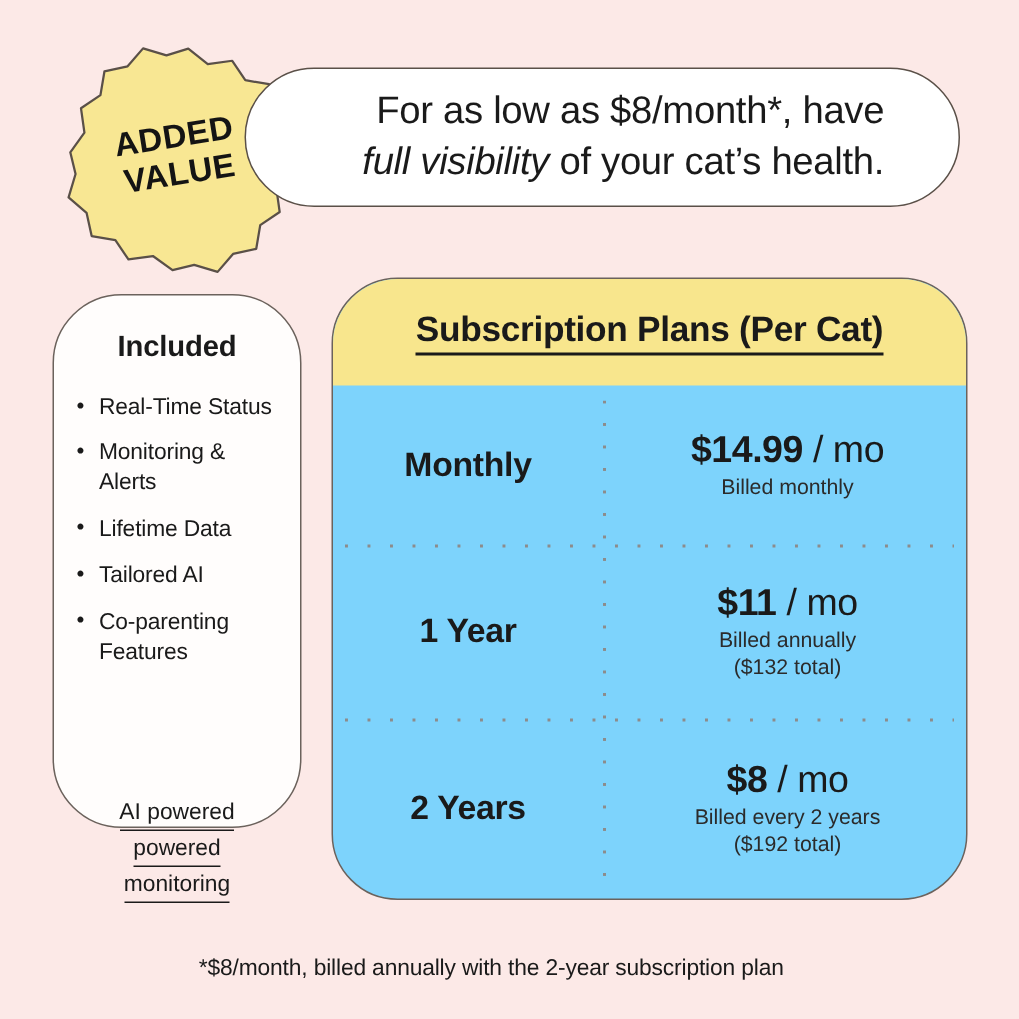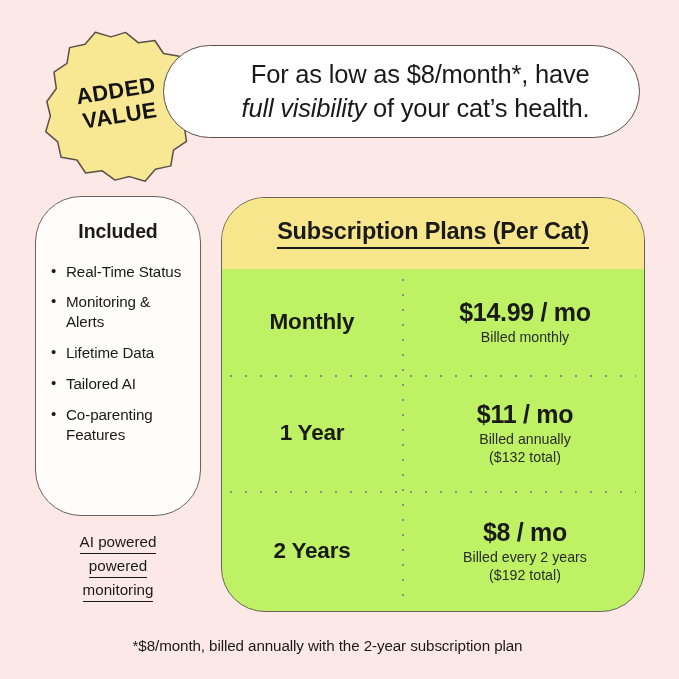--- a/index.html
+++ b/index.html
@@ -82,21 +82,21 @@
     text-align: center;
     color: #141414;
   }
 
   
   .features-card {
     position: absolute;
     left: 35px;
     top: 196px;
     width: 166px;
-    height: 320px;
+    height: 356px;
     background: #fffdfc;
     border: 1.3px solid #6b625c;
     border-radius: 46px;
     box-sizing: border-box;
     padding: 22px 14px 10px 14px;
   }
   .features-title {
     text-align: center;
     font-weight: bold;
     font-size: 19.5px;
@@ -145,26 +145,25 @@
     display: inline-block;
   }
 
   
   .plans-card {
     position: absolute;
     left: 221px;
     top: 185px;
     width: 424px;
     height: 415px;
-    background: #bef264;
+    background: #7dd3fc;
     border: 1.3px solid #6b625c;
     border-radius: 44px;
     box-sizing: border-box;
     overflow: hidden;
-    margin-top: 12px;
   }
   .plans-header {
     height: 71px;
     background: #f8e68d;
     display: flex;
     align-items: center;
     justify-content: center;
   }
   .plans-header-text {
     font-weight: bold;
@@ -224,21 +223,21 @@
   }
   .plan-price {
     font-size: 25px;
     letter-spacing: -0.3px;
     white-space: nowrap;
   }
   .plan-price .amount {
     font-weight: bold;
   }
   .plan-price .per {
-    font-weight: bold;
+    font-weight: normal;
   }
   .plan-note {
     font-size: 14.2px;
     line-height: 1.25;
     margin-top: 2px;
     color: #2b2b2b;
   }
 
   
   .footnote {

